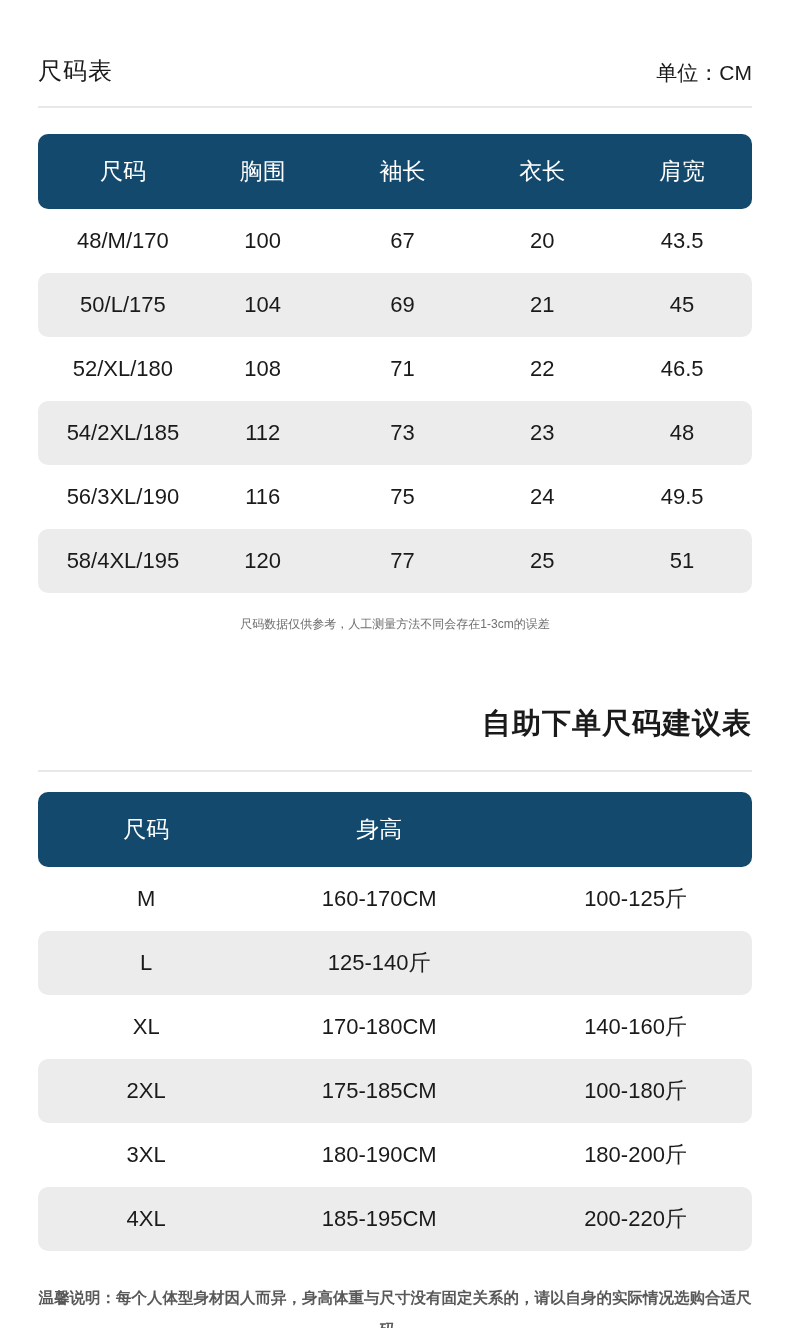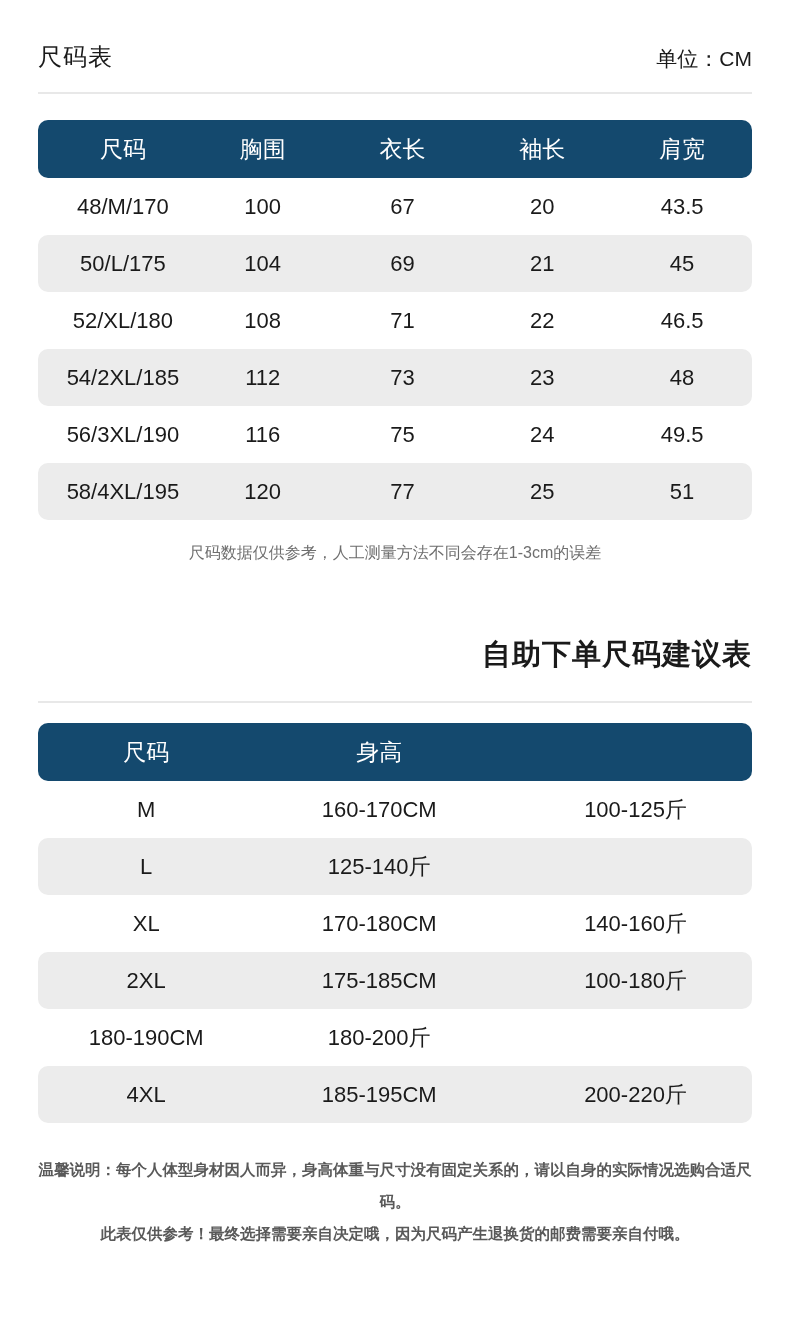--- a/index.html
+++ b/index.html
@@ -13,46 +13,46 @@
   *{margin:0;padding:0;box-sizing:border-box;}
   html,body{background:#fff;}
   body{
     width:790px;height:1328px;overflow:hidden;
     font-family:"Liberation Sans","DejaVu Sans",sans-serif;
     color:var(--text);
   }
   .page{padding:0 38px;}
   
   .topbar{
-    padding-top:41px;
+    padding-top:55px;
     display:flex;justify-content:space-between;align-items:flex-end;gap:38px;
   }
   .page-title{font-size:24px;font-weight:400;letter-spacing:1px;}
   .unit-label{font-size:21px;font-weight:400;}
   .divider{height:2px;background:var(--divider);margin-top:19px;}
   
   .thead{
-    margin-top:26px;height:58px;border-radius:10px;
+    margin-top:26px;height:75px;border-radius:10px;
     background:var(--header-bg);color:#fff;
     display:grid;align-items:center;text-align:center;
     font-size:23px;padding-left:15px;
   }
   .thead.cols5{grid-template-columns:repeat(5,1fr);}
   .thead.cols3{grid-template-columns:0.8fr 1.2fr 1fr;}
   .trow{
-    height:57px;border-radius:10px;
+    height:64px;border-radius:10px;
     display:grid;align-items:center;text-align:center;
     font-size:22px;padding-left:15px;
   }
   .trow.cols5{grid-template-columns:repeat(5,1fr);}
   .trow.cols3{grid-template-columns:0.8fr 1.2fr 1fr;}
   .trow.alt{background:var(--row-alt-bg);}
   .note{
     margin-top:23px;text-align:center;
-    font-size:16px;color:var(--note-text);
+    font-size:12px;color:var(--note-text);
   }
   
   .section-title{
     margin-top:71px;text-align:right;
     font-size:29px;font-weight:bold;letter-spacing:1px;
   }
   .divider.d2{margin-top:26px;}
   .thead.second{margin-top:20px;}
   
   .footer{
@@ -68,22 +68,22 @@
 
   <div class="topbar">
     <div class="page-title">尺码表</div>
     <div class="unit-label">单位：CM</div>
   </div>
   <div class="divider"></div>
 
   <div class="thead cols5">
     <div>尺码</div>
     <div>胸围</div>
+    <div>袖长</div>
     <div>衣长</div>
-    <div>袖长</div>
     <div>肩宽</div>
   </div>
 
   <div class="trow cols5">
     <div>48/M/170</div>
     <div>100</div>
     <div>67</div>
     <div>20</div>
     <div>43.5</div>
   </div>
@@ -146,20 +146,21 @@
     <div>XL</div>
     <div>170-180CM</div>
     <div>140-160斤</div>
   </div>
   <div class="trow cols3 alt">
     <div>2XL</div>
     <div>175-185CM</div>
     <div>100-180斤</div>
   </div>
   <div class="trow cols3">
+    <div>3XL</div>
     <div>180-190CM</div>
     <div>180-200斤</div>
   </div>
   <div class="trow cols3 alt">
     <div>4XL</div>
     <div>185-195CM</div>
     <div>200-220斤</div>
   </div>
 
   <div class="footer">

